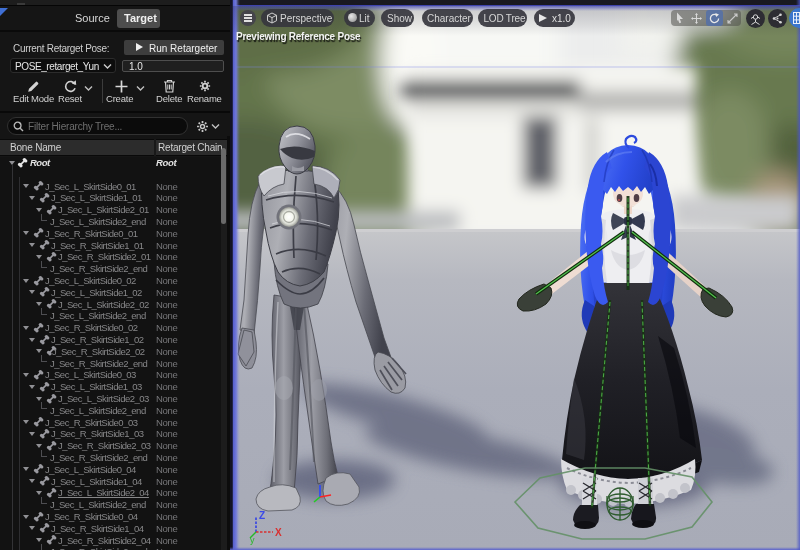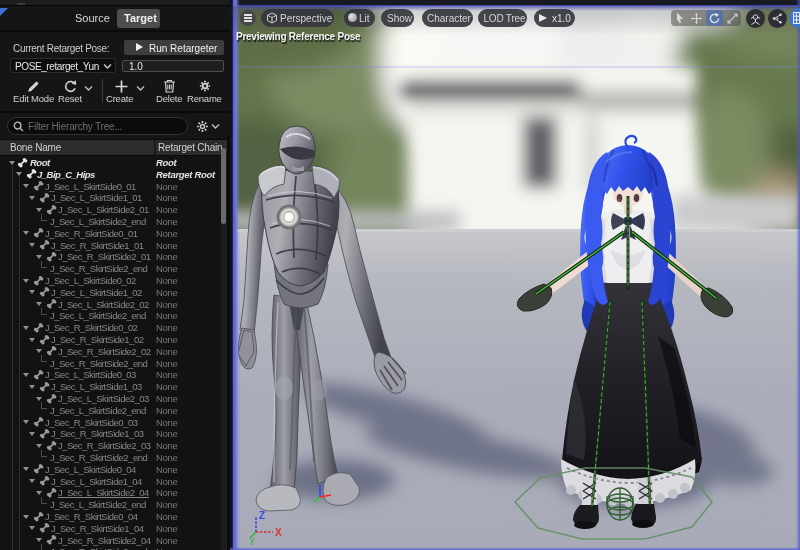--- a/index.html
+++ b/index.html
@@ -106,34 +106,20 @@
               <circle cx="2.6" cy="7.4" r="1.7"></circle>
               <circle cx="3.9" cy="8.7" r="1.7"></circle>
               <circle cx="7.4" cy="2.6" r="1.7"></circle>
               <circle cx="8.7" cy="3.9" r="1.7"></circle>
               <path d="M2.8 7.2 L7.2 2.8 L8.4 4.0 L4.0 8.4 Z"></path>
             </g>
           </svg>
           <div style="position:absolute;left:30px;top:0.5px;width:127px;height:11.9px;overflow:hidden;white-space:nowrap;font-size:9.5px;letter-spacing:-0.5px;color:#e2e2e2;font-style:italic;font-weight:bold;">Root</div>
           <div style="position:absolute;left:156px;top:0.5px;white-space:nowrap;font-size:9.5px;letter-spacing:-0.3px;color:#e2e2e2;font-style:italic;font-weight:bold;">Root</div>
         </div>
-<div style="position:absolute;left:0;top:11.8px;width:220px;height:11.8px;">
-          <div style="position:absolute;left:16px;top:4px;width:0;height:0;border-left:3.5px solid transparent;border-right:3.5px solid transparent;border-top:4.5px solid #909094;"></div>
-          <svg style="position:absolute;left:26px;top:0px" width="11" height="11" viewBox="0 0 11 11">
-            <g fill="#e6e6e6">
-              <circle cx="2.6" cy="7.4" r="1.7"></circle>
-              <circle cx="3.9" cy="8.7" r="1.7"></circle>
-              <circle cx="7.4" cy="2.6" r="1.7"></circle>
-              <circle cx="8.7" cy="3.9" r="1.7"></circle>
-              <path d="M2.8 7.2 L7.2 2.8 L8.4 4.0 L4.0 8.4 Z"></path>
-            </g>
-          </svg>
-          <div style="position:absolute;left:37px;top:0.5px;width:120px;height:11.9px;overflow:hidden;white-space:nowrap;font-size:9.5px;letter-spacing:-0.5px;color:#e2e2e2;font-style:italic;font-weight:bold;">J_Bip_C_Hips</div>
-          <div style="position:absolute;left:156px;top:0.5px;white-space:nowrap;font-size:9.5px;letter-spacing:-0.3px;color:#e2e2e2;font-style:italic;font-weight:bold;">Retarget Root</div>
-        </div>
 <div style="position:absolute;left:0;top:23.6px;width:220px;height:11.8px;">
           <div style="position:absolute;left:22.5px;top:4px;width:0;height:0;border-left:3.5px solid transparent;border-right:3.5px solid transparent;border-top:4.5px solid #909094;"></div>
           <svg style="position:absolute;left:32.5px;top:0px" width="11" height="11" viewBox="0 0 11 11">
             <g fill="#9a9aa0">
               <circle cx="2.6" cy="7.4" r="1.7"></circle>
               <circle cx="3.9" cy="8.7" r="1.7"></circle>
               <circle cx="7.4" cy="2.6" r="1.7"></circle>
               <circle cx="8.7" cy="3.9" r="1.7"></circle>
               <path d="M2.8 7.2 L7.2 2.8 L8.4 4.0 L4.0 8.4 Z"></path>
             </g>
@@ -300,21 +286,21 @@
           <div style="position:absolute;left:35.5px;top:4px;width:0;height:0;border-left:3.5px solid transparent;border-right:3.5px solid transparent;border-top:4.5px solid #909094;"></div>
           <svg style="position:absolute;left:45.5px;top:0px" width="11" height="11" viewBox="0 0 11 11">
             <g fill="#9a9aa0">
               <circle cx="2.6" cy="7.4" r="1.7"></circle>
               <circle cx="3.9" cy="8.7" r="1.7"></circle>
               <circle cx="7.4" cy="2.6" r="1.7"></circle>
               <circle cx="8.7" cy="3.9" r="1.7"></circle>
               <path d="M2.8 7.2 L7.2 2.8 L8.4 4.0 L4.0 8.4 Z"></path>
             </g>
           </svg>
-          <div style="position:absolute;left:58px;top:0.5px;width:99px;height:11.9px;overflow:hidden;white-space:nowrap;font-size:9.5px;letter-spacing:-0.5px;color:#878789;">J_Sec_R_SkirtSide2_02</div>
+          <div style="position:absolute;left:52px;top:0.5px;width:99px;height:11.9px;overflow:hidden;white-space:nowrap;font-size:9.5px;letter-spacing:-0.5px;color:#878789;">J_Sec_R_SkirtSide2_02</div>
           <div style="position:absolute;left:156px;top:0.5px;white-space:nowrap;font-size:9.5px;letter-spacing:-0.3px;color:#77777a;">None</div>
         </div>
 <div style="position:absolute;left:0;top:200.6px;width:220px;height:11.8px;">
           <div style="position:absolute;left:41px;top:-2px;width:6px;height:7px;border-left:1px solid #4e4e52;border-bottom:1px solid #4e4e52;"></div>
           <div style="position:absolute;left:50px;top:0.5px;width:107px;height:11.9px;overflow:hidden;white-space:nowrap;font-size:9.5px;letter-spacing:-0.5px;color:#878789;">J_Sec_R_SkirtSide2_end</div>
           <div style="position:absolute;left:156px;top:0.5px;white-space:nowrap;font-size:9.5px;letter-spacing:-0.3px;color:#77777a;">None</div>
         </div>
 <div style="position:absolute;left:0;top:212.4px;width:220px;height:11.8px;">
           <div style="position:absolute;left:22.5px;top:4px;width:0;height:0;border-left:3.5px solid transparent;border-right:3.5px solid transparent;border-top:4.5px solid #909094;"></div>
           <svg style="position:absolute;left:32.5px;top:0px" width="11" height="11" viewBox="0 0 11 11">

